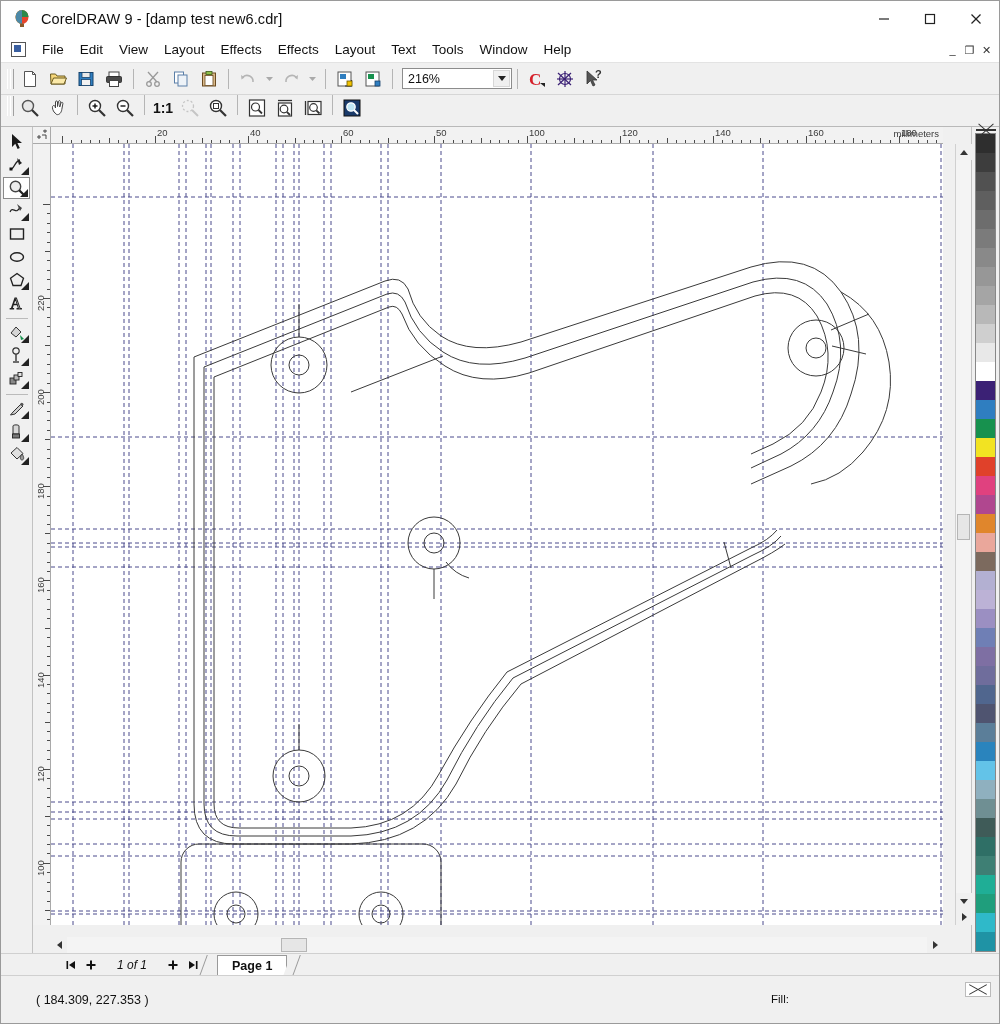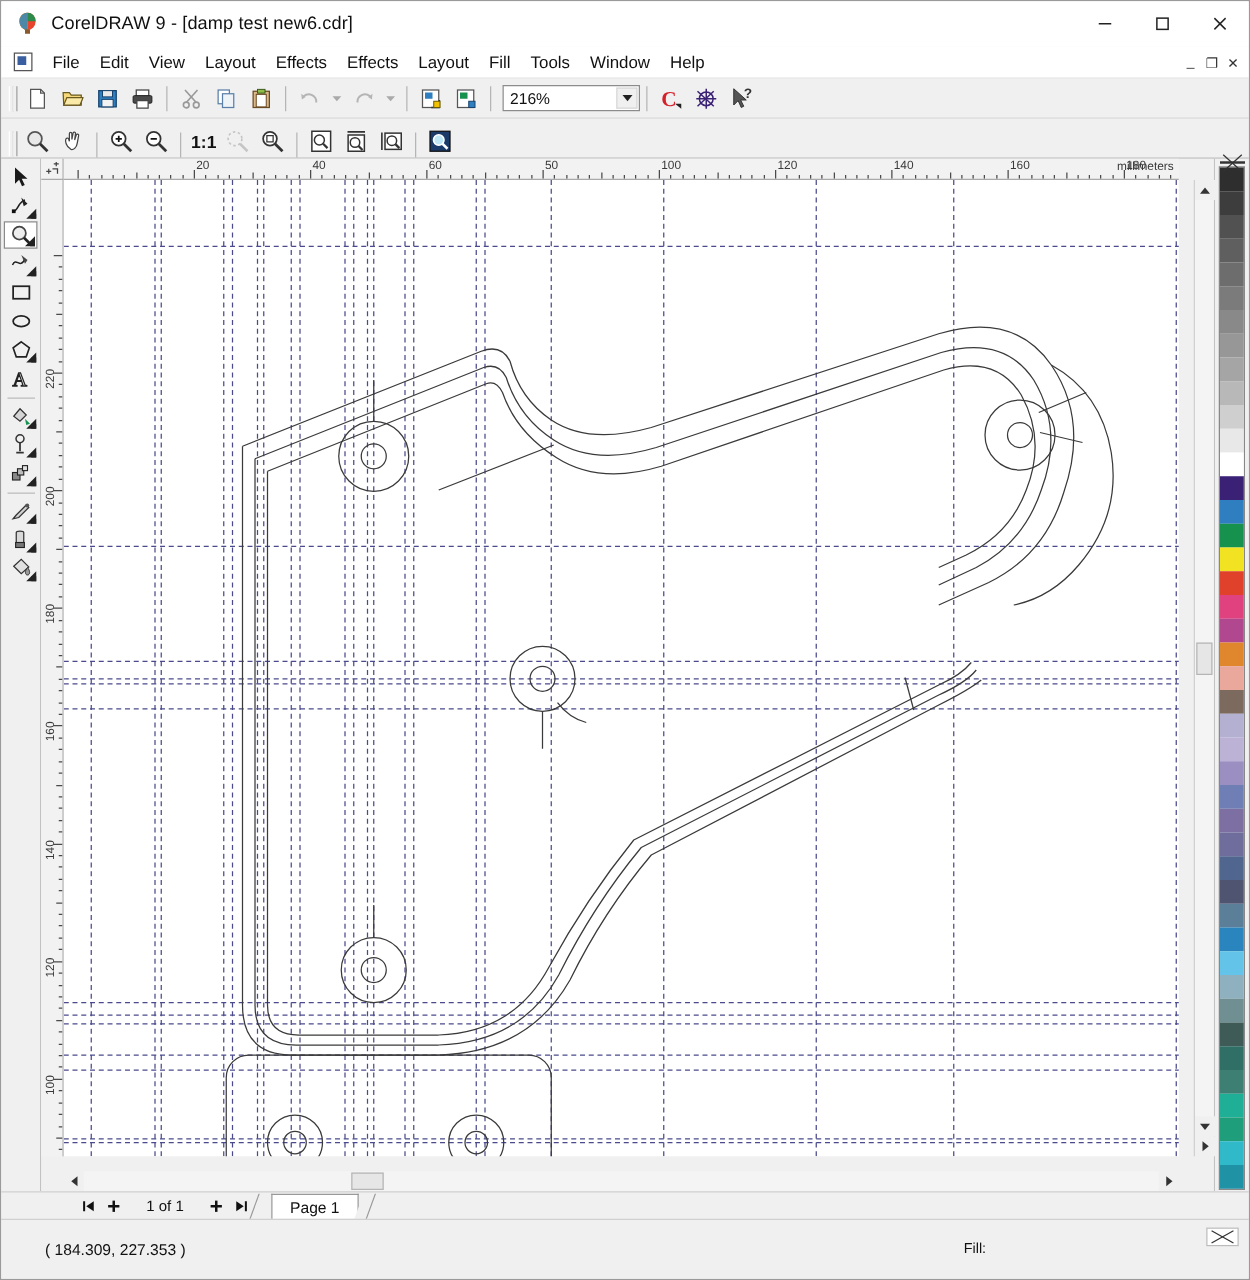--- a/index.html
+++ b/index.html
@@ -93,21 +93,21 @@
     position:absolute; right:1px; top:1px; bottom:1px; width:17px;
     background:#f0f0f0; border:1px solid #d7d7d7;
     display:flex; align-items:center; justify-content:center;
   }
   .zoombox .zarrow:after {
     content:''; border-left:4px solid transparent; border-right:4px solid transparent;
     border-top:5px solid #222;
   }
   .toolbar2 {
     height: 32px; flex: 0 0 32px;
-    background: #f0f0f0; display:flex; align-items:flex-end;
+    background: #f0f0f0; display:flex; align-items:flex-start;
     border-bottom: 1px solid #b9b9b9; padding-left: 4px;
   }
 
   
   .bodyrow { flex: 1 1 auto; display: flex; position: relative; min-height:0; }
 
   
   .toolbox {
     width: 32px; flex: 0 0 32px; background:#f0f0f0;
     border-right:1px solid #c2c2c2;
@@ -195,25 +195,25 @@
   .pal-arrow:after{content:'';display:block;border-left:6px solid transparent;border-right:6px solid transparent;border-top:7px solid #111;}
 
   
   .pagenav {
     height: 22px; flex: 0 0 22px; background:#f0f0f0;
     display:flex; align-items:center; padding-left:60px;
     border-top:1px solid #d0d0d0; position:relative;
   }
   .pn-btn { width:20px; height:18px; display:flex;align-items:center;justify-content:center;
             font-size:12px; color:#111; }
-  .pn-count { font-size:12px; color:#111; padding:0 16px; }
+  .pn-count { font-size:12px; color:#111; padding:0 16px;font-style:italic; }
   .pagetab {
     margin-left:4px; height:21px; background:#fff;
     display:flex; align-items:center; padding:0 14px;
-    font-size:12.5px; font-weight:normal; color:#111;
+    font-size:12.5px; font-weight:bold; color:#111;
     border-left:1px solid #999; border-right:1px solid #999; border-top:1px solid #999;
     transform: skewX(0deg);
   }
   .tabwrap{ display:flex; align-items:flex-end; height:22px; }
   .tabslash{ width:10px; height:21px; background:#f0f0f0;
              border-right:1px solid #999; transform:skewX(-20deg); }
   .tabslash.l{ border-right:none; border-left:1px solid #999; }
 
   
   .statusbar {
@@ -272,21 +272,21 @@
 
   <div class="menubar">
     <div class="menu-doc-icon"></div>
     <div class="menu-item">File</div>
     <div class="menu-item">Edit</div>
     <div class="menu-item">View</div>
     <div class="menu-item">Layout</div>
     <div class="menu-item">Effects</div>
     <div class="menu-item">Effects</div>
     <div class="menu-item">Layout</div>
-    <div class="menu-item">Fill</div>
+    <div class="menu-item">Text</div>
     <div class="menu-item">Tools</div>
     <div class="menu-item">Window</div>
     <div class="menu-item">Help</div>
     <div class="mdibtns">
       <div class="mdibtn">_</div>
       <div class="mdibtn">❐</div>
       <div class="mdibtn">✕</div>
     </div>
   </div>
 

